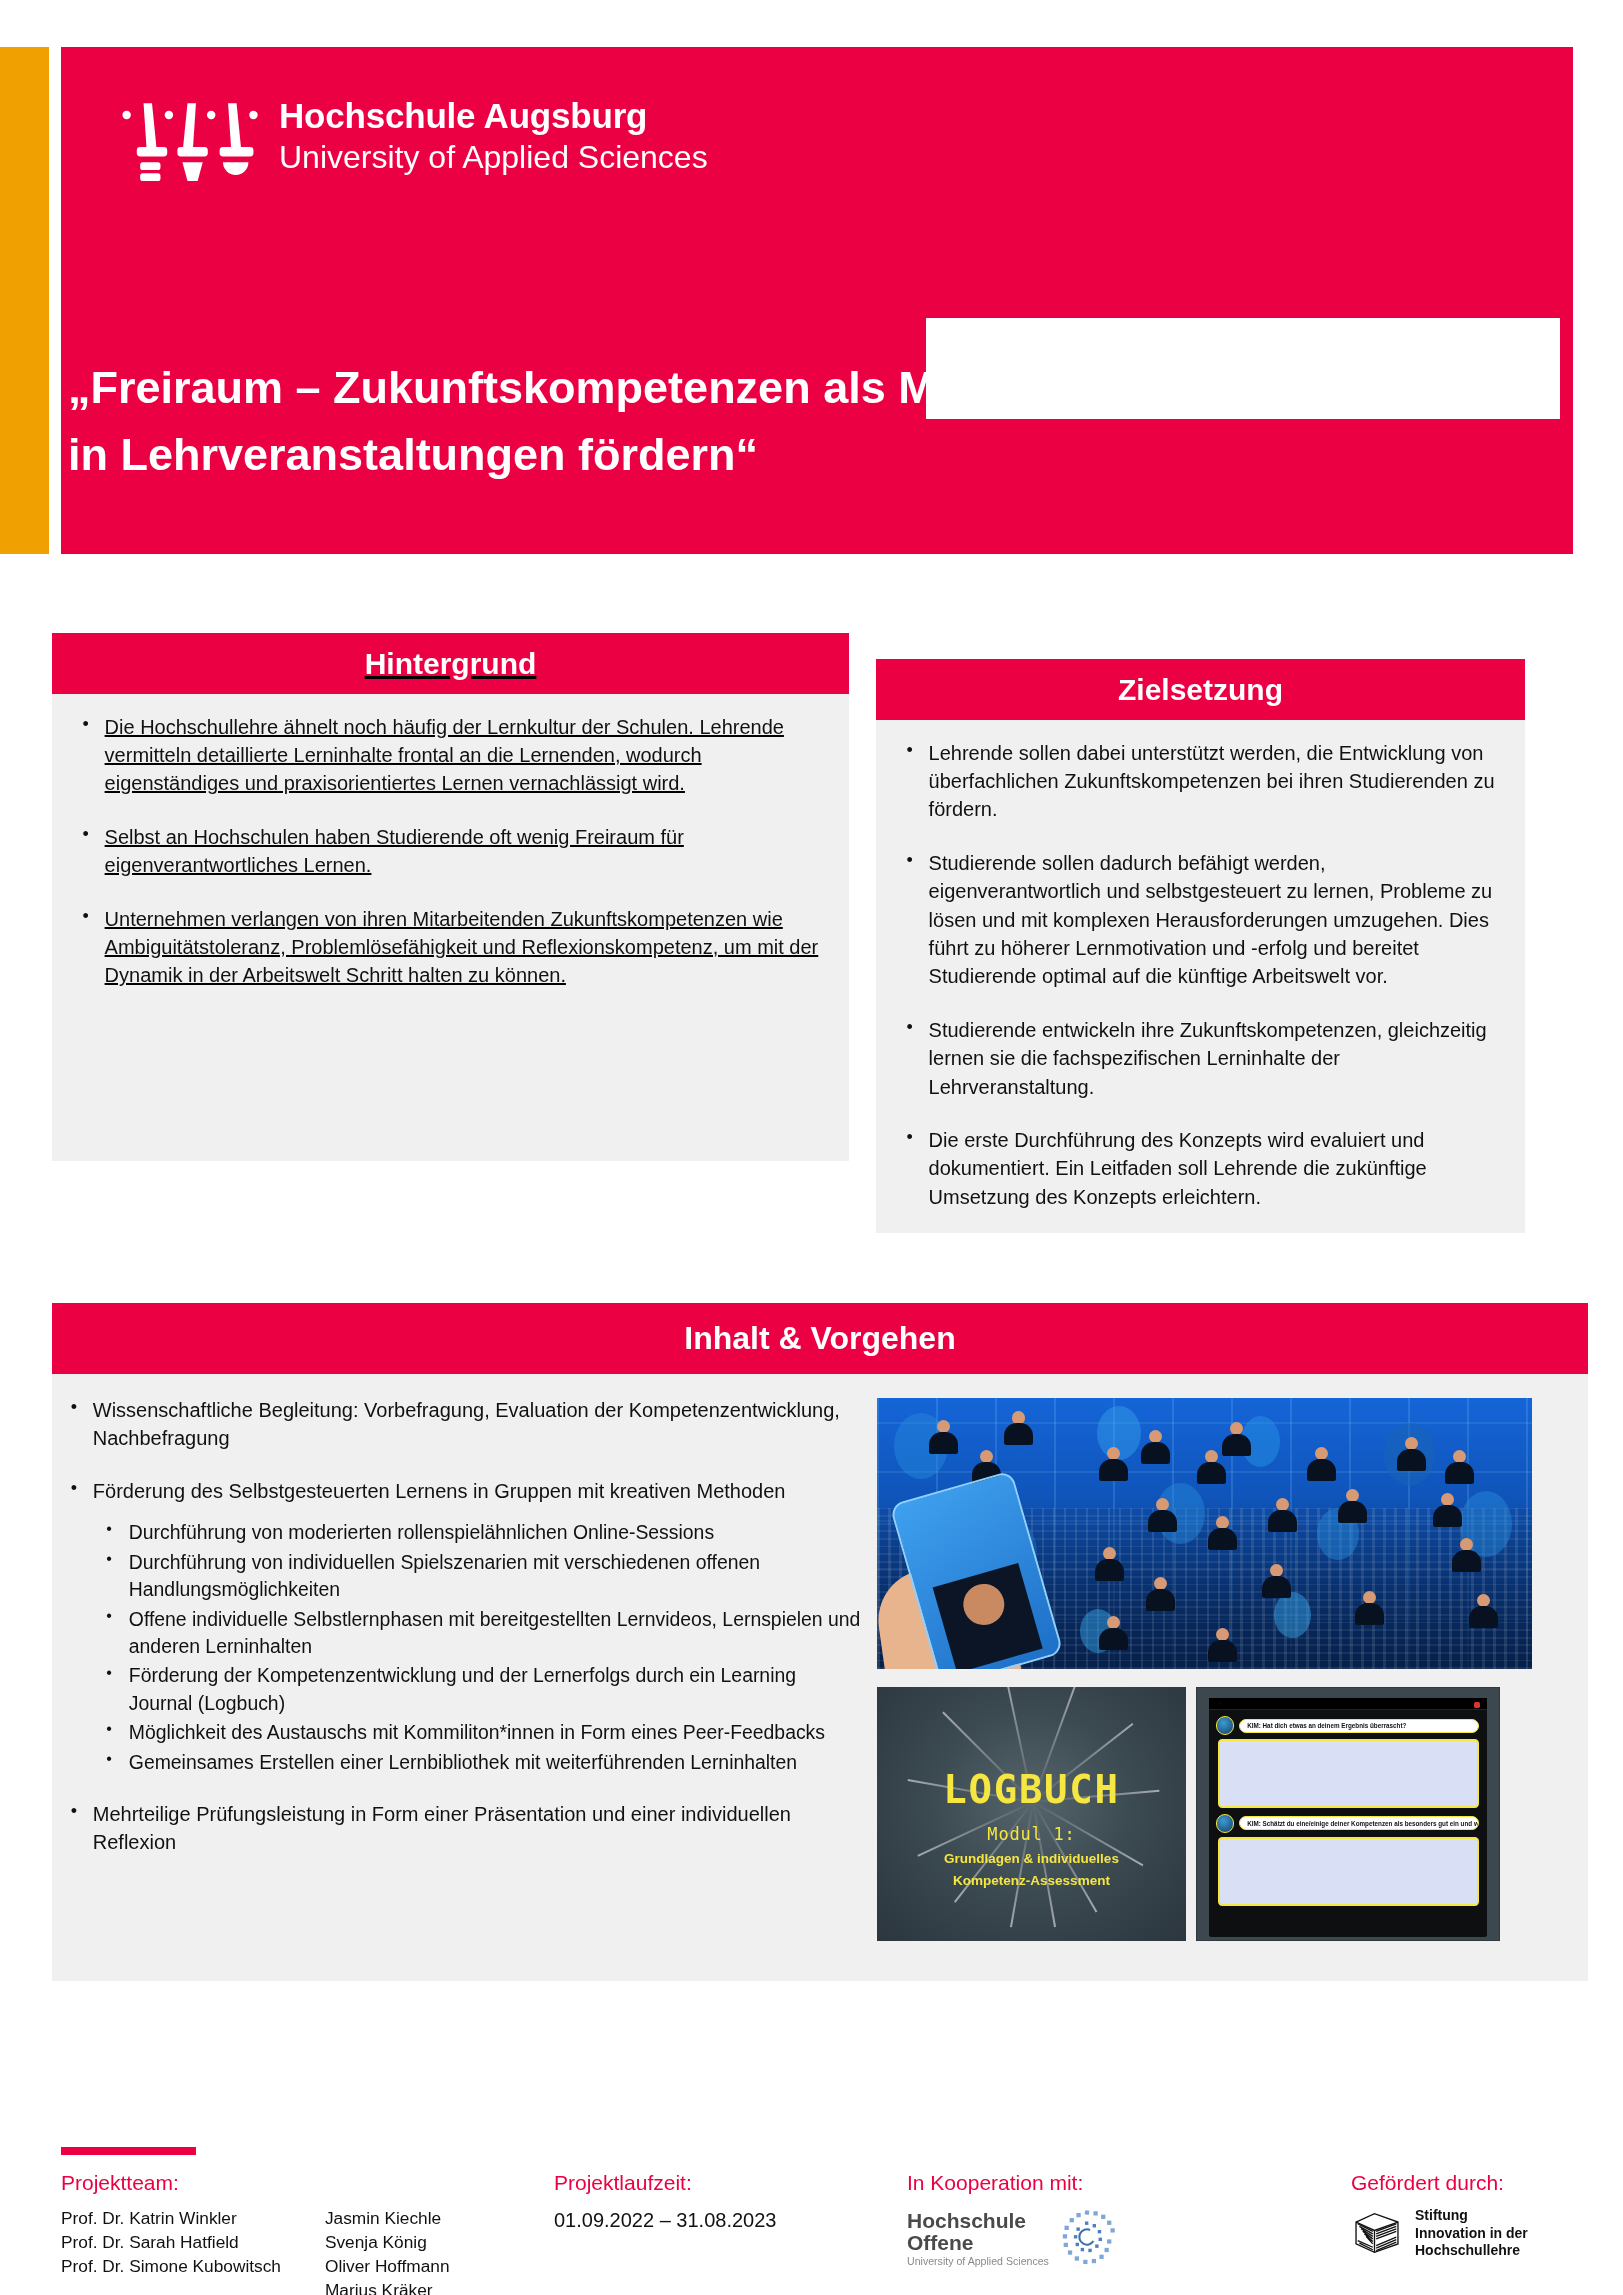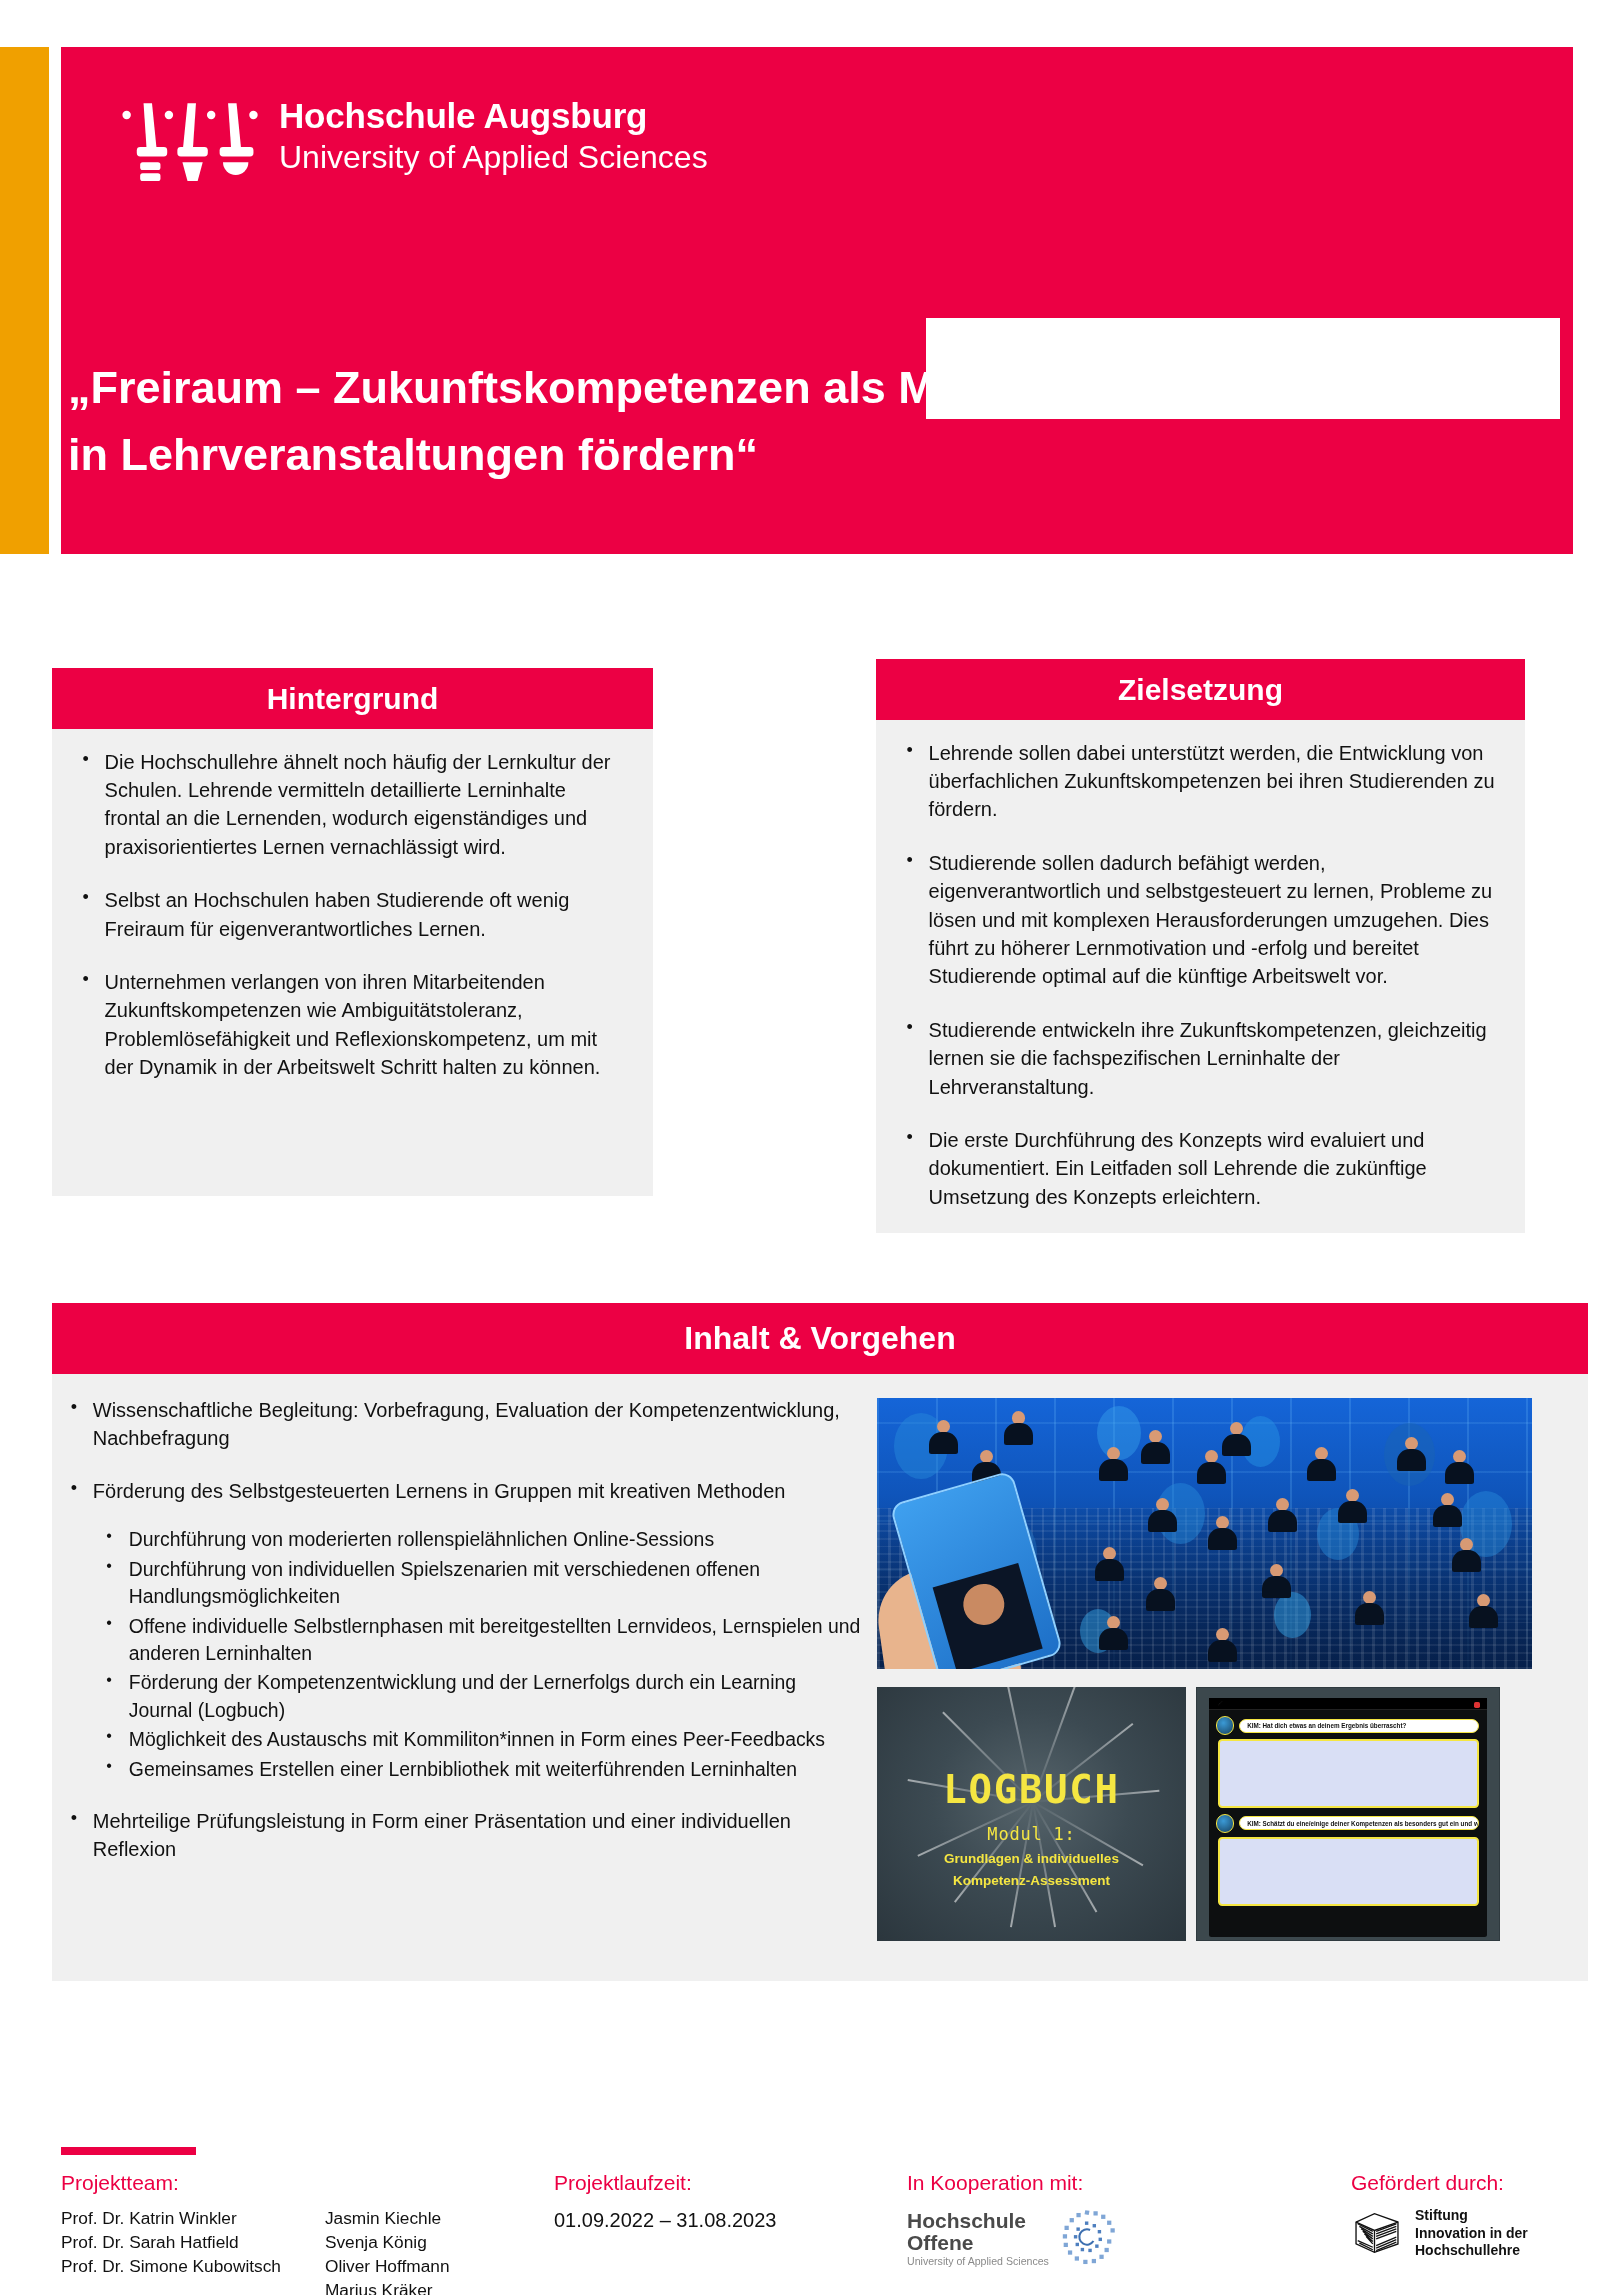--- a/index.html
+++ b/index.html
@@ -122,23 +122,24 @@
     left: 12px;
     top: -0.8px;
     font-size: 18px;
     color: #111111;
   }
   ul.bullets > li:last-child { margin-bottom: 0; }
 
   
   #panel-hintergrund {
     left: 52px;
-    top: 668px;
-    width: 601px;
+    top: 633px;
+    width: 797px;
     min-height: 528px;
+    text-decoration: underline;
   }
   
   #panel-zielsetzung {
     left: 876px;
     top: 659px;
     width: 649px;
     min-height: 528px;
   }
 
   
@@ -158,21 +159,21 @@
     gap: 0;
     padding: 22px 0 0 0;
   }
   .inhalt-left {
     width: 820px;
     padding-left: 6.8px;
     padding-right: 8.5px;
   }
   .inhalt-left ul.bullets > li { margin-bottom: 24px; }
 
-  ul.subbullets { list-style: none; margin-top: 21px; }
+  ul.subbullets { list-style: none; margin-top: 14px; }
   ul.subbullets > li {
     position: relative;
     padding-left: 36px;
     margin-bottom: 2.5px;
     font-size: 19.4px;
     line-height: 1.4;
     color: #111111;
   }
   ul.subbullets > li:before {
     content: "\2022";

